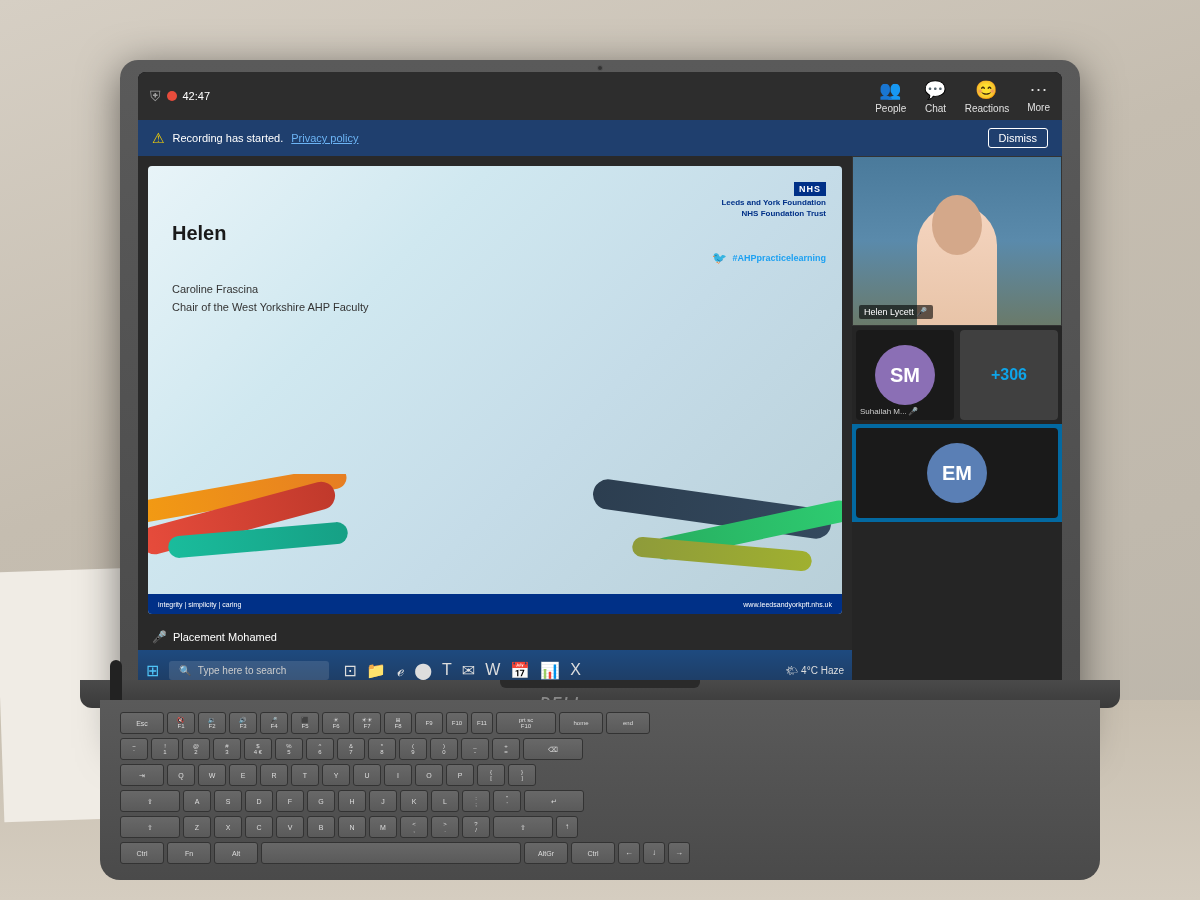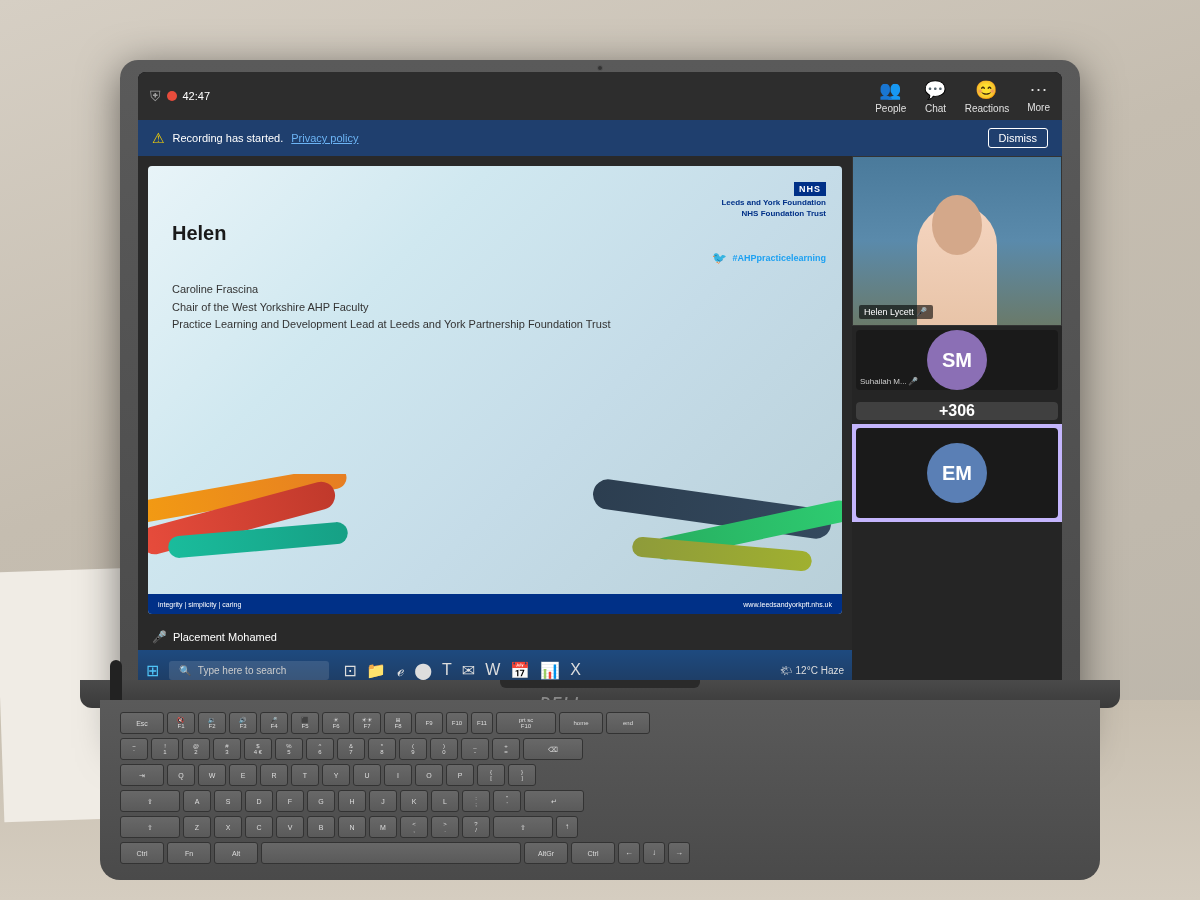--- a/index.html
+++ b/index.html
@@ -476,42 +476,42 @@
       font-size: 20px;
       font-weight: 700;
       color: #fff;
     }
 
     .avatar-sm { background: #8b6fb5; }
     .avatar-em { background: #5a7fb5; }
 
     .tile-two-col {
       display: flex;
-      flex-direction: column;
-      gap: 12px;
+      flex-direction: row;
+      gap: 6px;
       padding: 4px;
       background: #252525;
     }
 
     .mini-tile {
       flex: 1;
       height: 90px;
       background: #1a1a1a;
       border-radius: 4px;
       display: flex;
       flex-direction: column;
       align-items: center;
       justify-content: center;
       gap: 4px;
       position: relative;
     }
 
     .mini-tile-count {
       background: #404040;
-      color: #ffffff;
+      color: #0ea5e9;
       font-size: 16px;
       font-weight: 700;
       display: flex;
       align-items: center;
       justify-content: center;
       width: 100%;
       height: 100%;
       border-radius: 4px;
     }
 
@@ -767,21 +767,20 @@
               </div>
 
               <div class="slide-twitter">
                 <span class="twitter-bird">🐦</span>
                 <span>#AHPpracticelearning</span>
               </div>
 
               <div class="slide-presenter">
                 <div>Caroline Frascina</div>
                 <div>Chair of the West Yorkshire AHP Faculty</div>
-                <div>Practice Learning and Development Lead at Leeds and York Partnership Foundation Trust</div>
               </div>
 
               <div class="slide-graphic">
                 <div class="rope-yellow"></div>
                 <div class="rope-red"></div>
                 <div class="rope-cyan"></div>
                 <div class="rope-darkblue"></div>
                 <div class="rope-teal"></div>
                 <div class="rope-olive"></div>
               </div>
@@ -812,21 +811,21 @@
               <span class="taskbar-icon">T</span>
               <span class="taskbar-icon">✉</span>
               <span class="taskbar-icon">W</span>
               <span class="taskbar-icon">📅</span>
               <span class="taskbar-icon">📊</span>
               <span class="taskbar-icon">X</span>
             </div>
             <div class="taskbar-right">
               <span>
                 <span>🌤</span>
-                <span>12°C  Haze</span>
+                <span>4°C  Haze</span>
               </span>
             </div>
           </div>
         </div>
 
         <div class="right-sidebar">
 
           <div class="participant-tile tile-large">
             <div class="tile-avatar helen-video"></div>
             <div class="participant-name-label">
@@ -846,21 +845,21 @@
                 <span>Suhailah M...</span>
                 <span>🎤</span>
               </div>
             </div>
 
             <div class="mini-tile">
               <div class="mini-tile-count">+306</div>
             </div>
           </div>
 
-          <div style="padding: 4px; background: #c4b5fd;">
+          <div style="padding: 4px; background: #0369a1;">
             <div class="mini-tile" style="height: 90px; background: #1a1a1a; border-radius: 4px;">
               <div class="avatar-circle avatar-em">
                 <span>EM</span>
               </div>
             </div>
           </div>
 
         </div>
       </div>
     </div>

